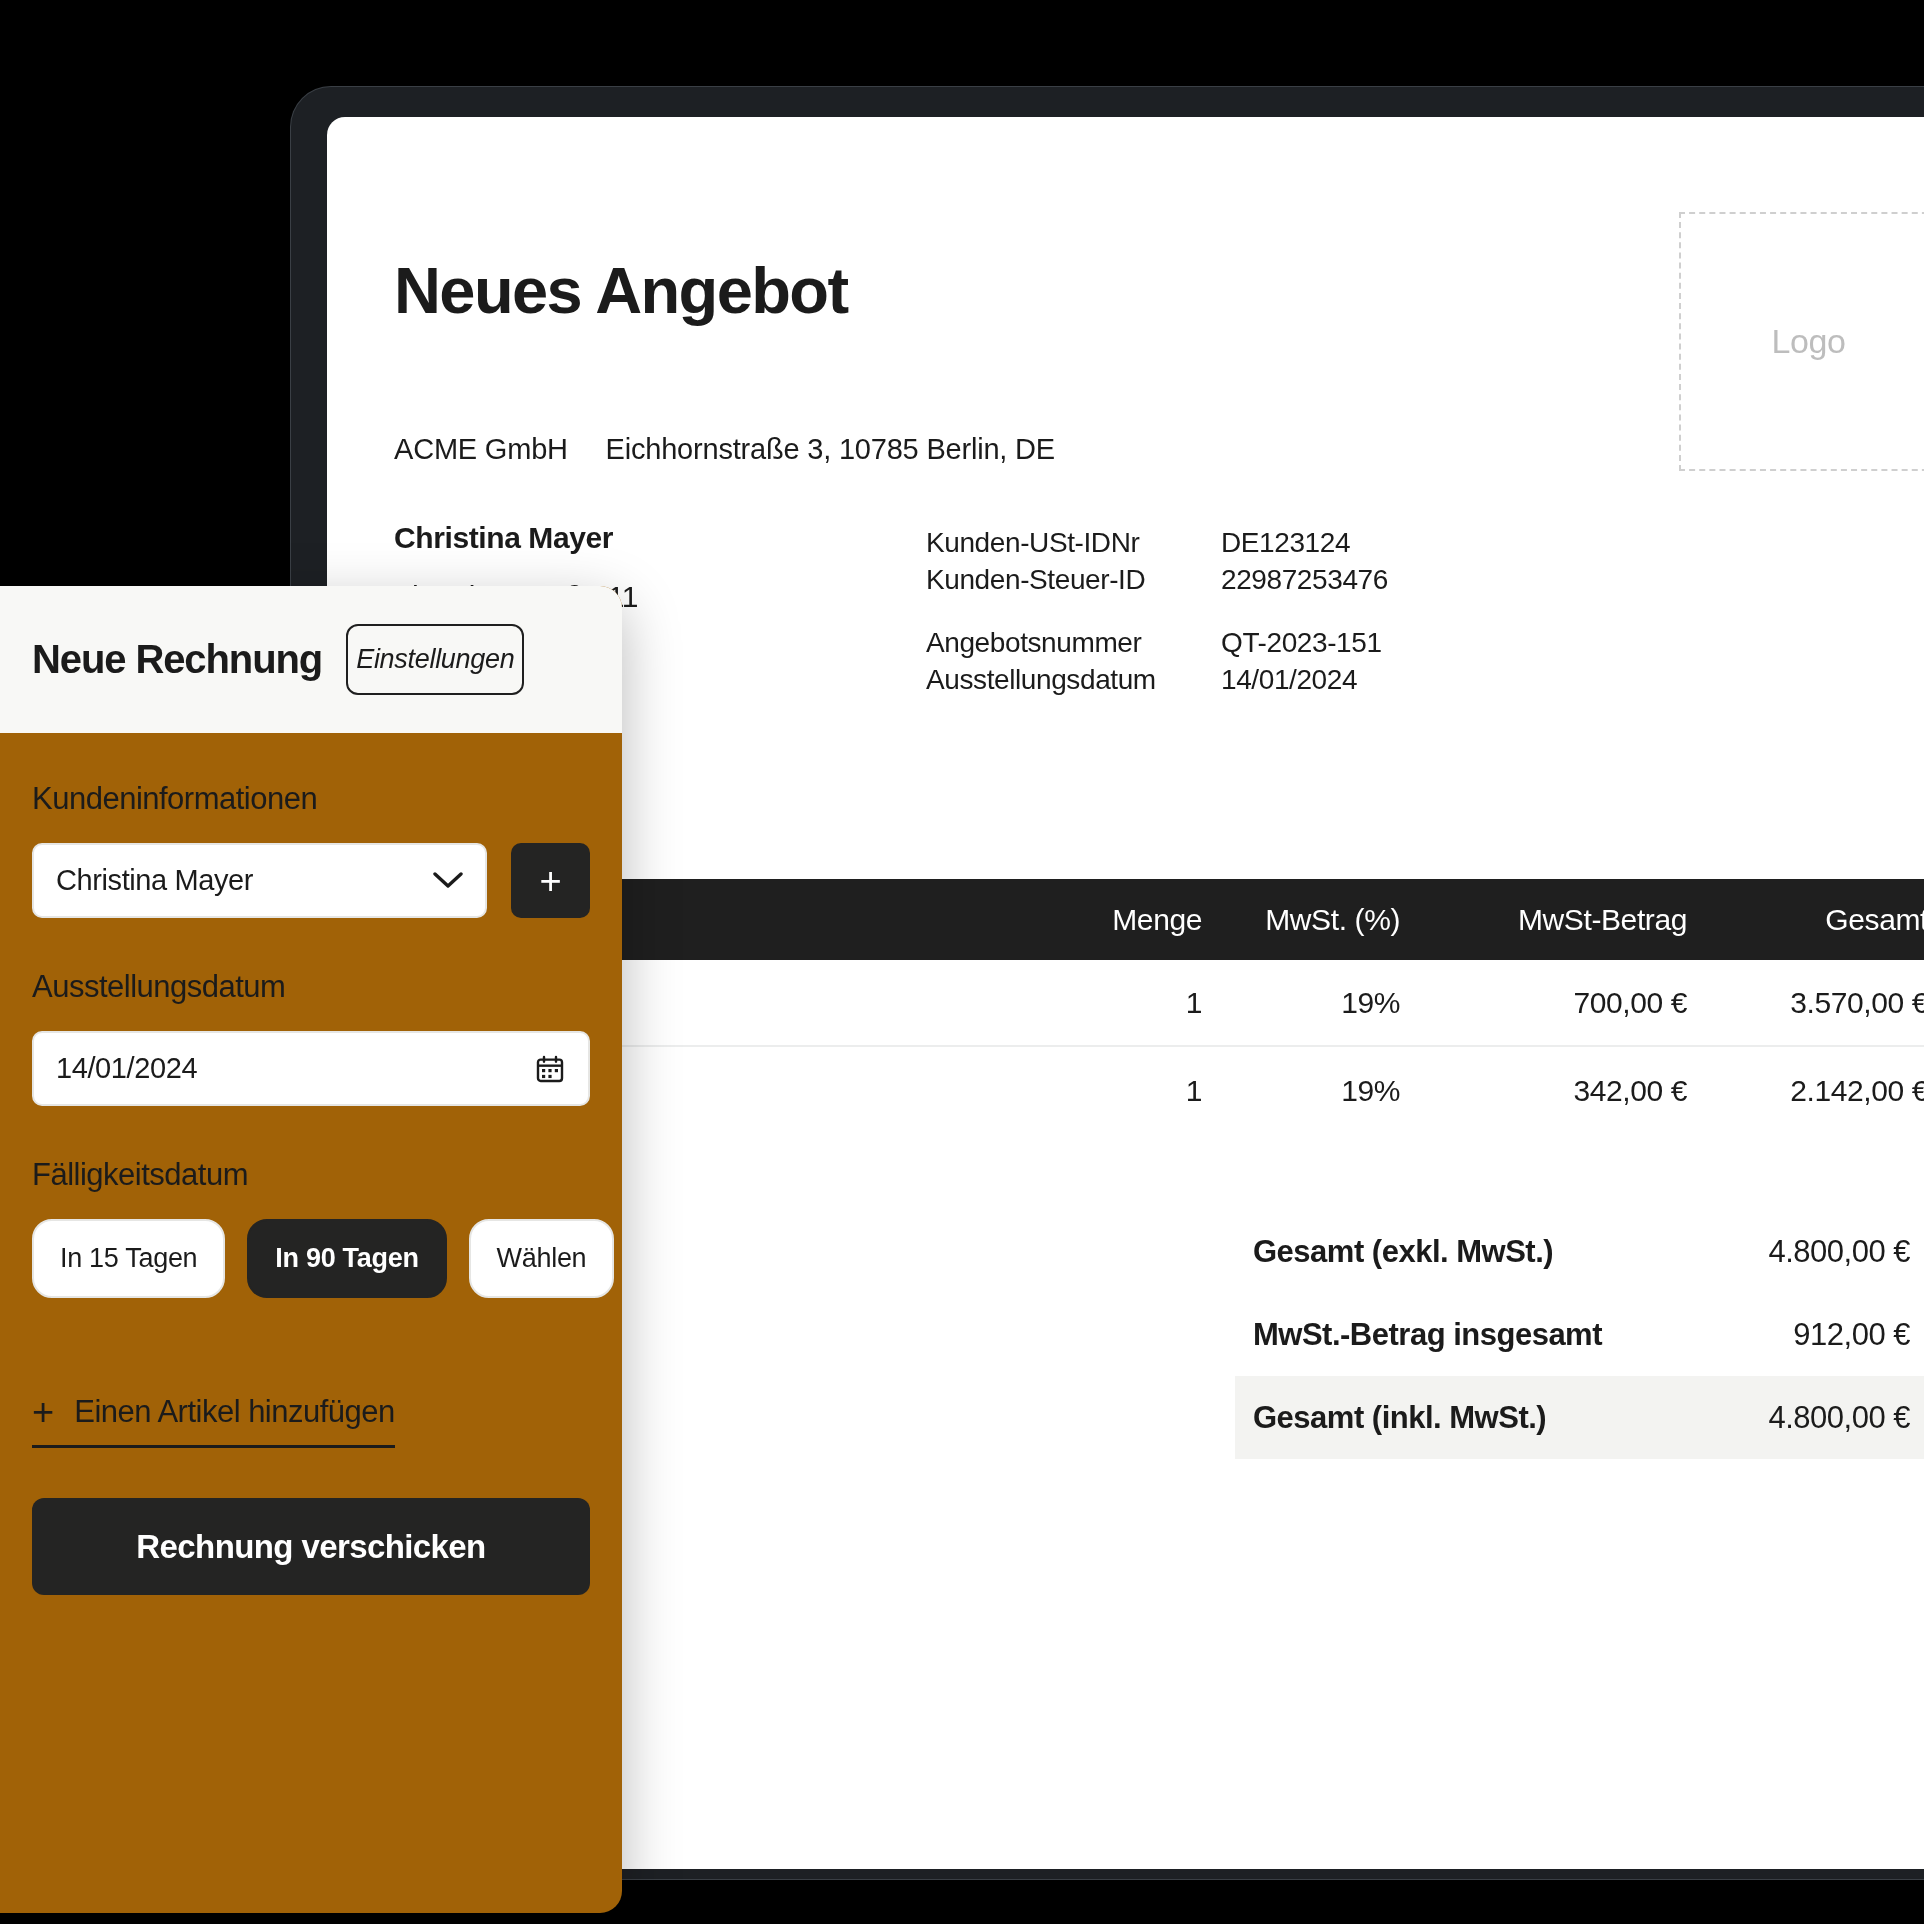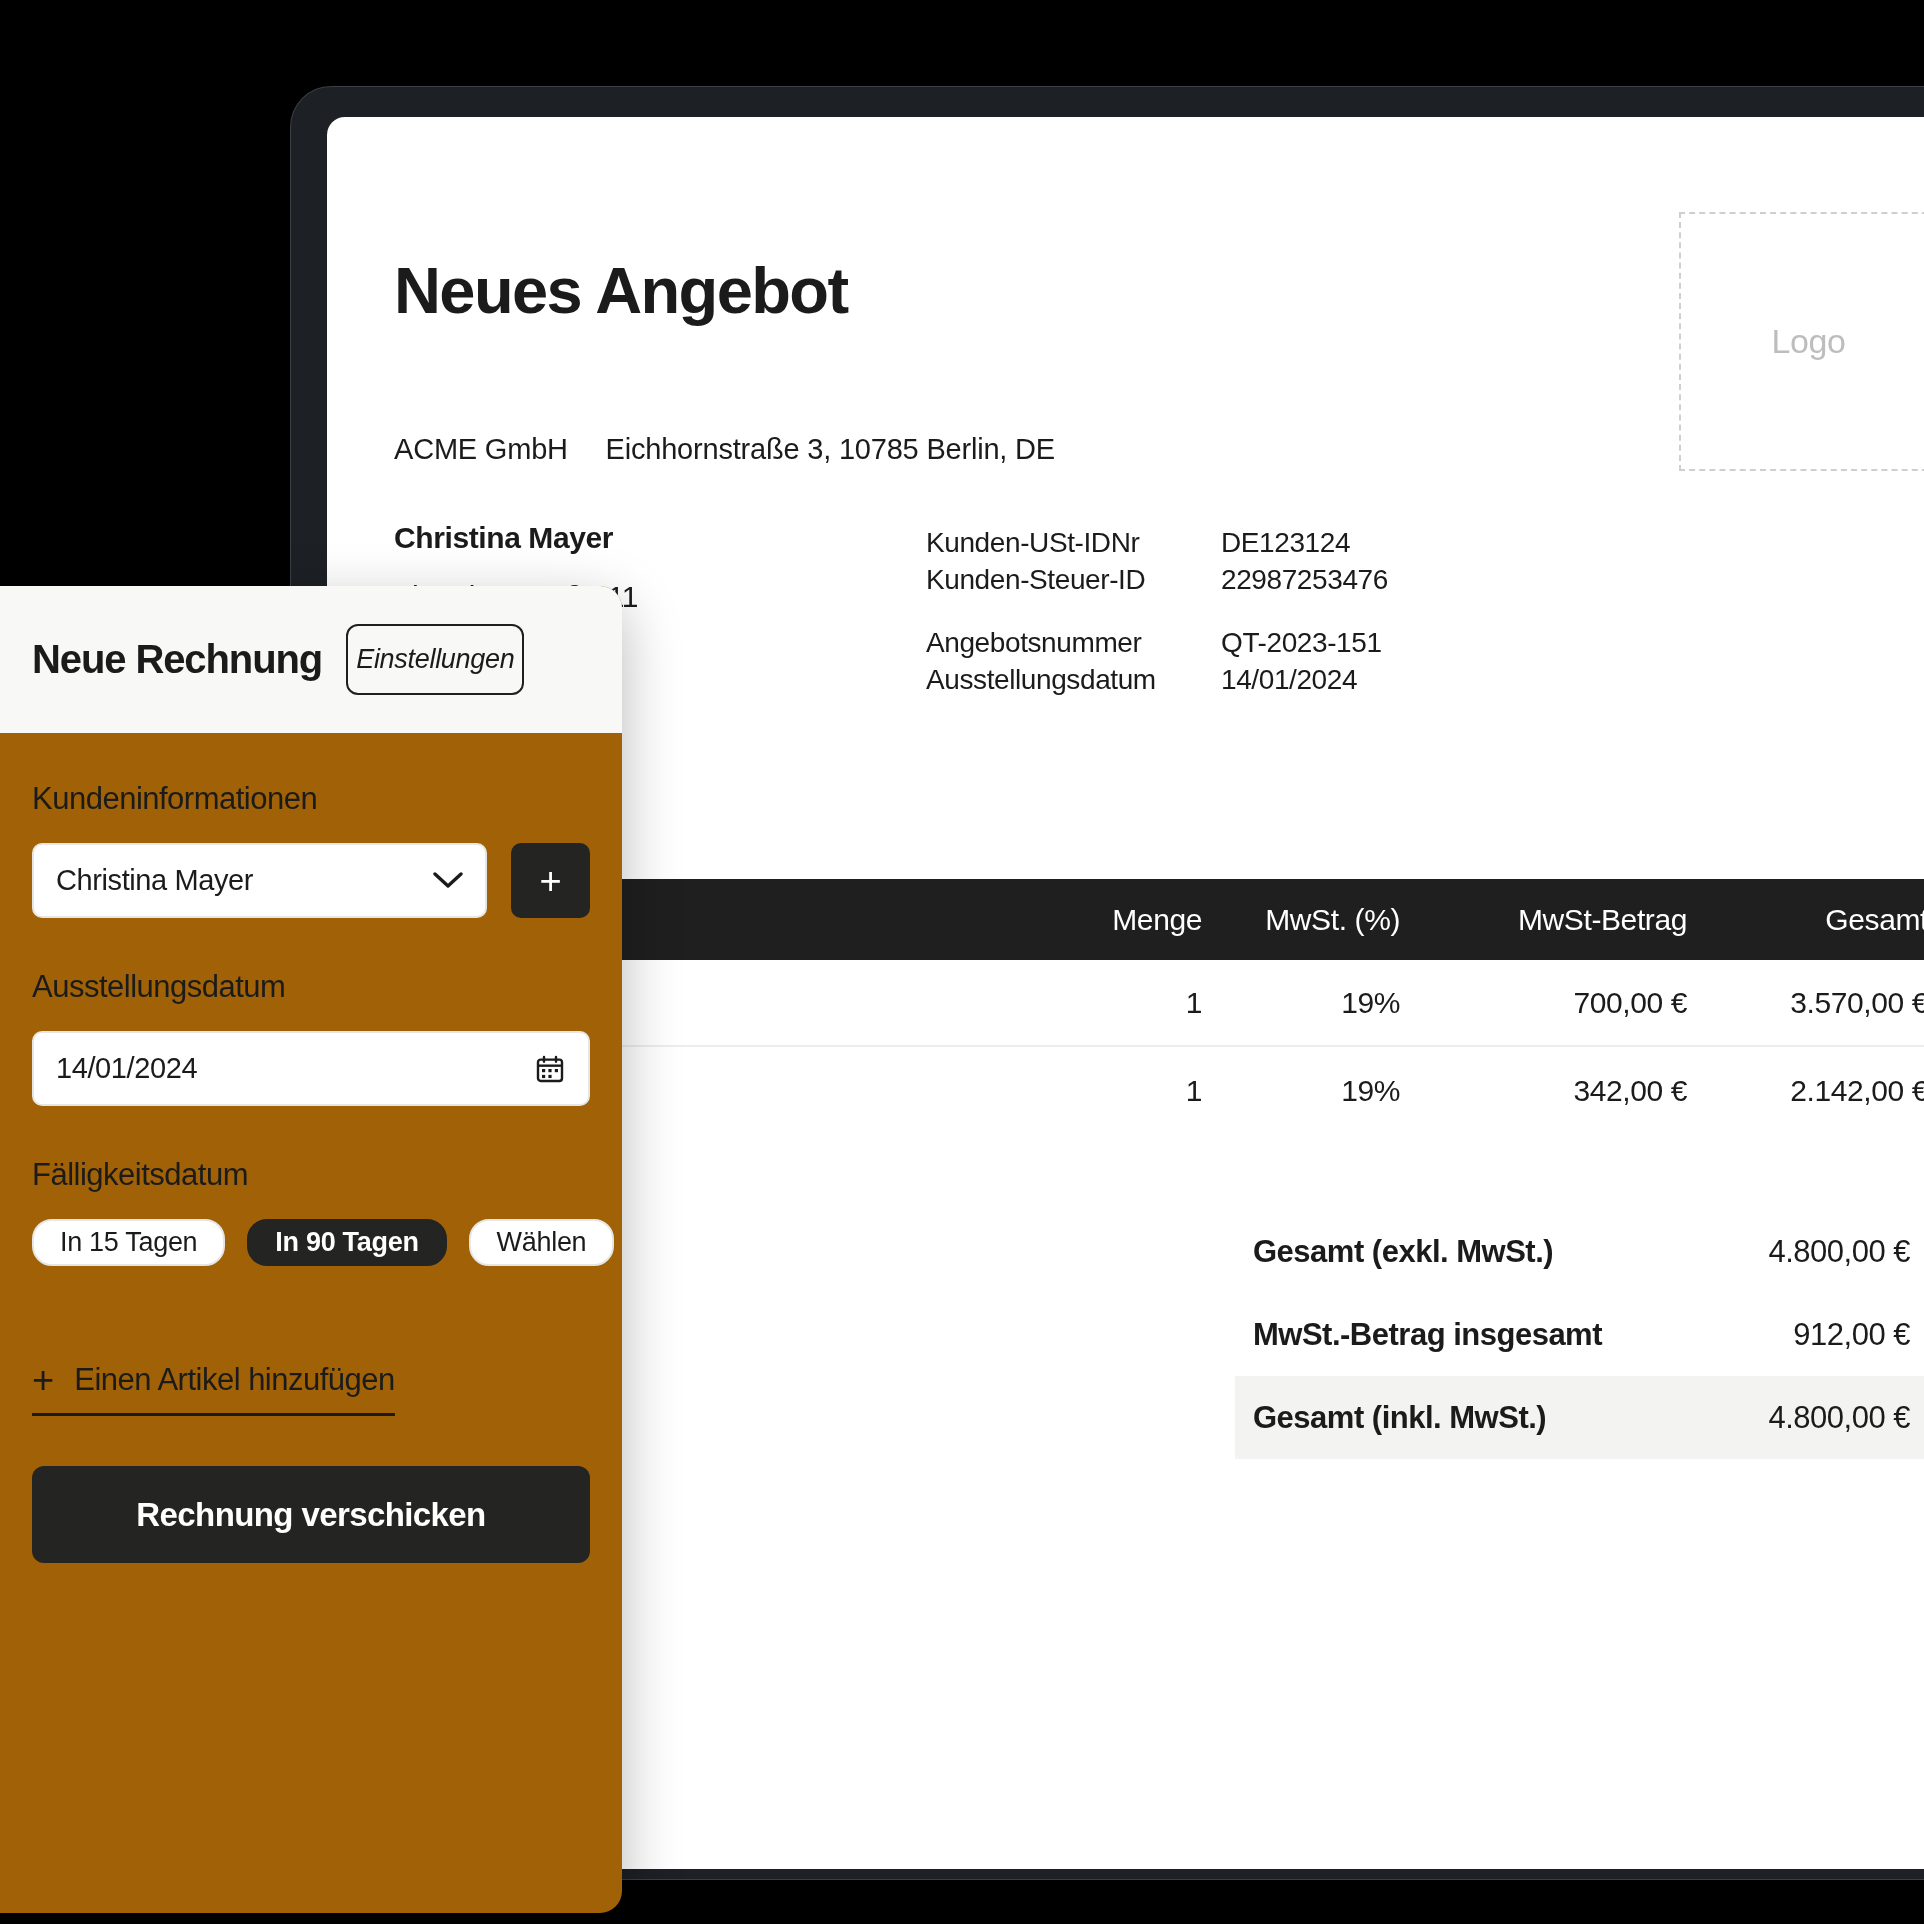--- a/index.html
+++ b/index.html
@@ -231,21 +231,21 @@
   .gap-md { height: 34px; }
 
   .chip-row { display: flex; gap: 22px; }
   .chip {
     border: 2px solid #e6e6e4;
     border-radius: 20px;
     background: #fff;
     color: #1b1b1b;
     font-size: 27px;
     letter-spacing: -0.3px;
-    padding: 6px 26px;
+    padding: 22px 26px;
     white-space: nowrap;
   }
   .chip.active {
     background: #242423;
     color: #ffffff;
     border-color: #242423;
     font-weight: 700;
   }
 
   .add-item-link {

